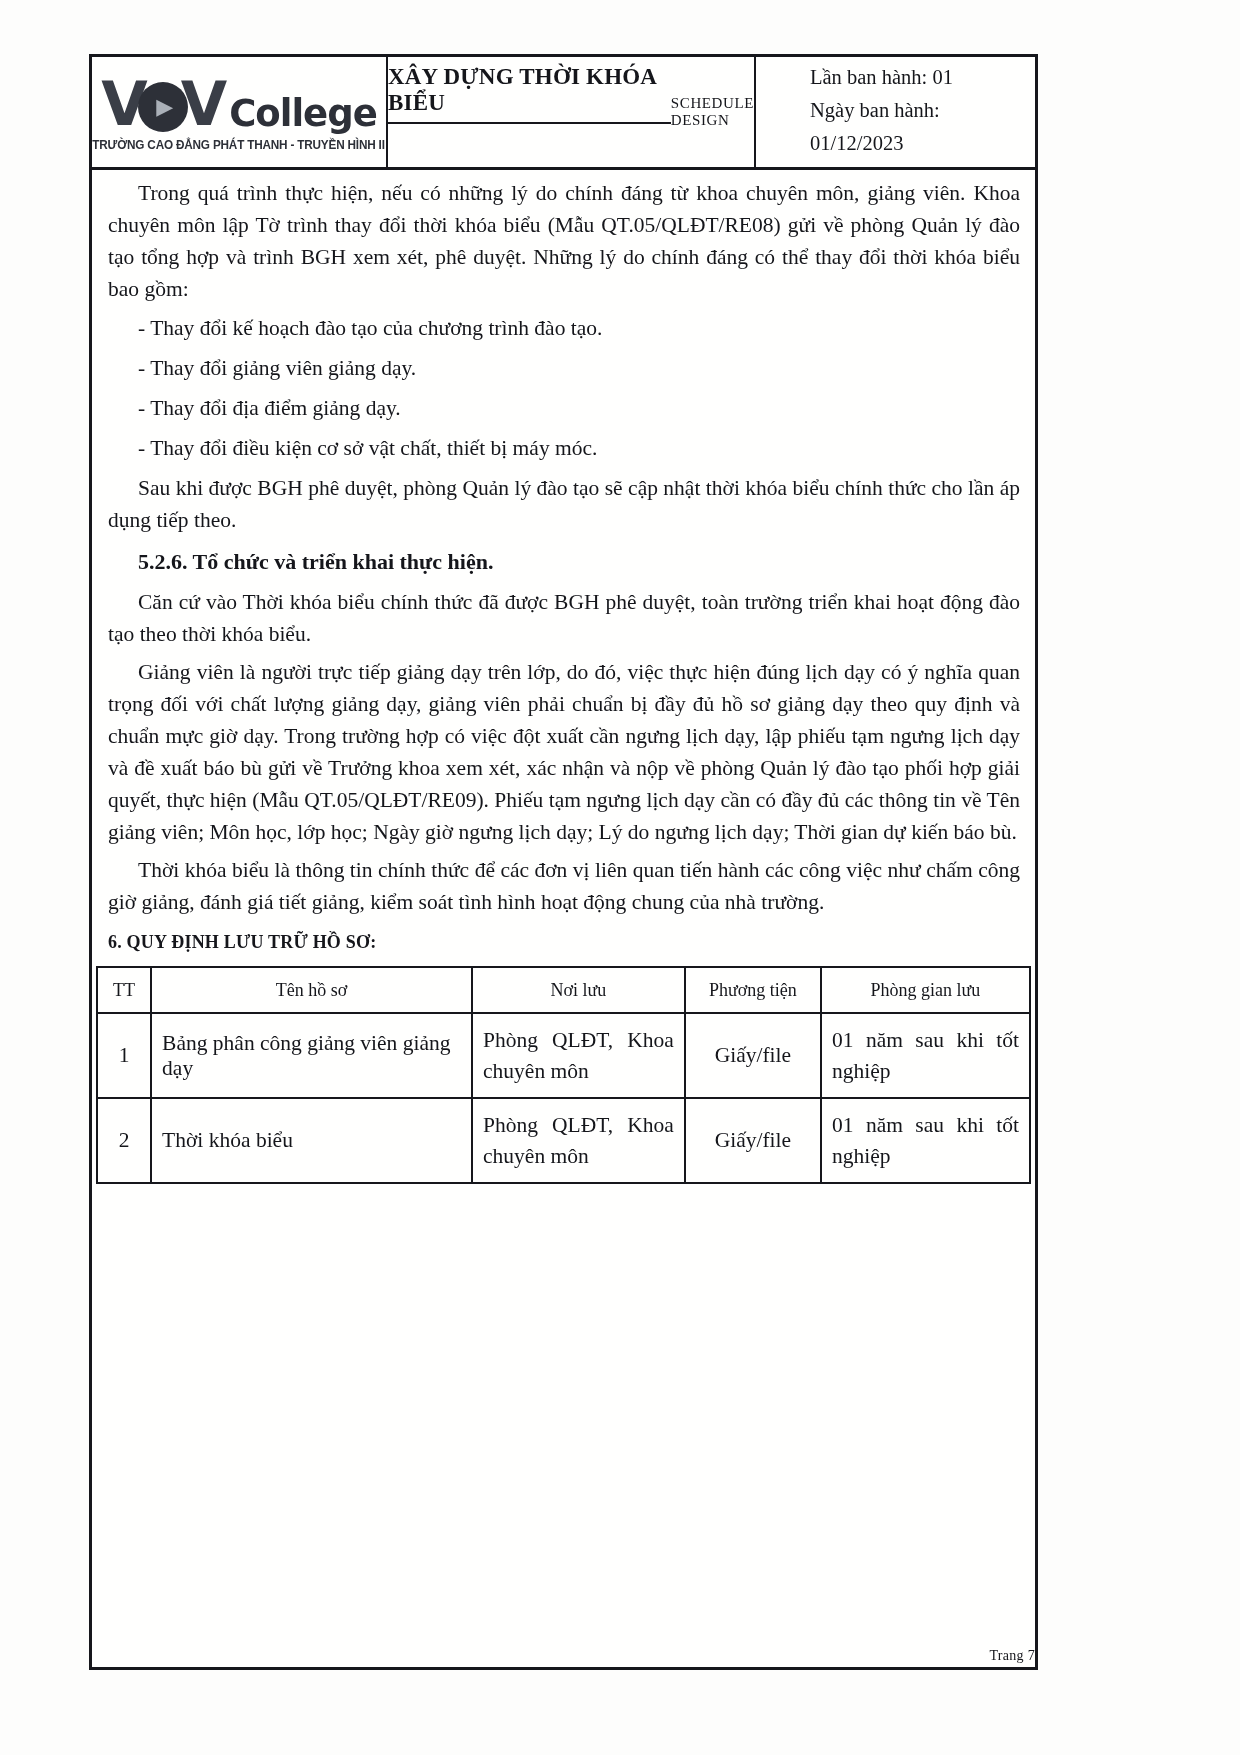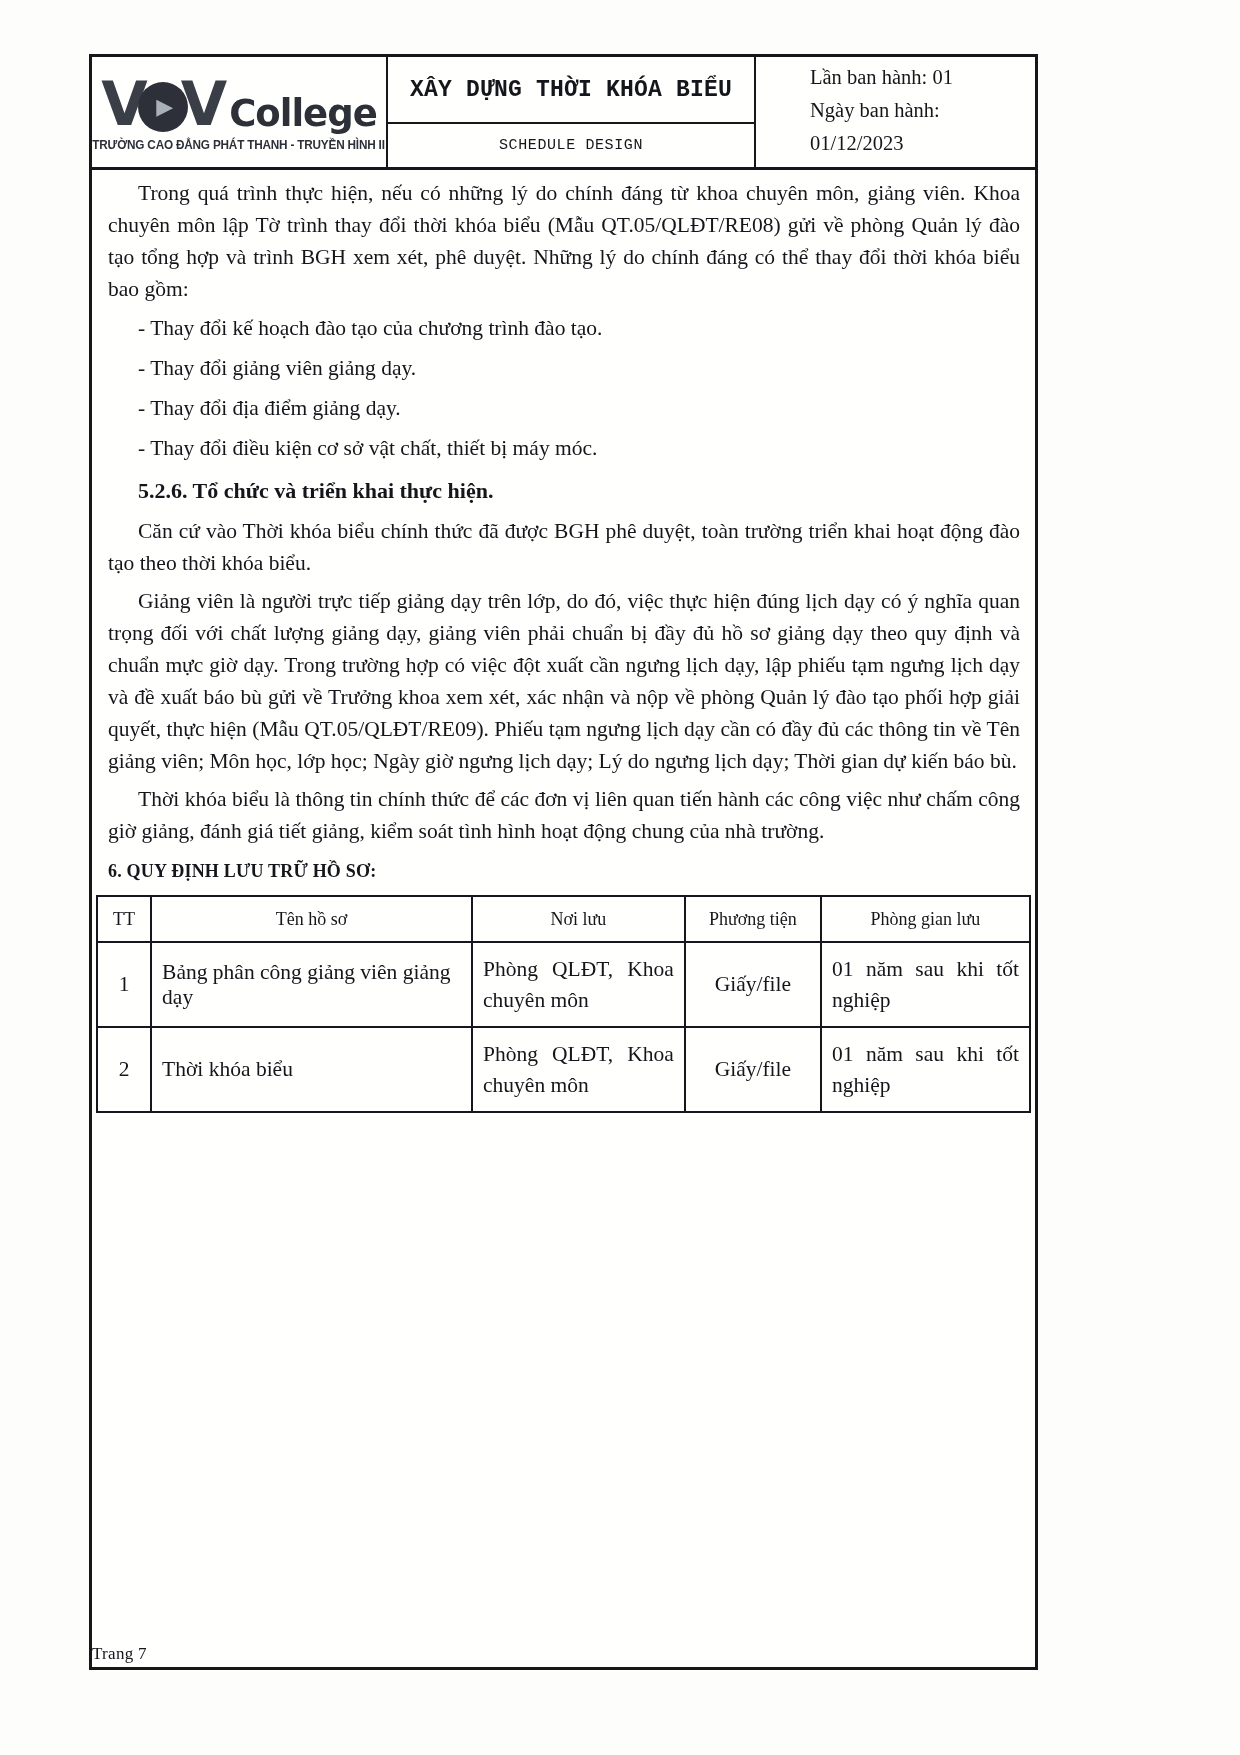--- a/index.html
+++ b/index.html
@@ -36,21 +36,21 @@
     font-size:37px;color:#2d3038;margin-left:5px;align-self:flex-end;
     letter-spacing:-1px;padding-bottom:2px;
   }
   .org{
     margin-top:4px;font-family:"Liberation Sans","DejaVu Sans",sans-serif;
     font-weight:bold;font-size:12.5px;color:#2d3038;white-space:nowrap;
     transform:scaleX(.94);transform-origin:center;letter-spacing:-.2px;
   }
   .hdr-title{
     width:368px;border-right:2px solid #16171c;box-sizing:border-box;
-    display:flex;flex-direction:column;font-family:Liberation Mono, monospace;
+    display:flex;
   }
   .t-vi{
     height:67px;border-bottom:2px solid #16171c;box-sizing:border-box;
     display:flex;align-items:center;justify-content:center;
     font-weight:bold;font-size:23px;letter-spacing:.2px;
   }
   .t-en{
     flex:1;display:flex;align-items:center;justify-content:center;
     font-size:15px;letter-spacing:.6px;
   }
@@ -74,22 +74,22 @@
   table.rec th,table.rec td{
     border:2px solid #16171c;box-sizing:border-box;vertical-align:middle;
   }
   table.rec th{height:46px;font-size:18px;font-weight:normal;text-align:center;}
   table.rec td{height:85px;padding:4px 10px;}
   .c-tt{width:5.8%;} .c-ten{width:34.4%;} .c-noi{width:22.8%;} .c-pt{width:14.6%;} .c-tg{width:22.4%;}
   td.ctr{text-align:center;padding:4px 2px;}
   td.jst{text-align:justify;line-height:31px;}
   
   .footer{
-    position:absolute;left:0;bottom:3px;width:100%;text-align:left;
-    font-size:17px;letter-spacing:.3px;
+    position:absolute;left:0;bottom:3px;width:100%;text-align:right;
+    font-size:14px;letter-spacing:.3px;
   }
 </style>
 </head>
 <body>
 
 <div class="frame">
 
   <div class="hdr">
     <div class="hdr-logo">
       <div class="vov">
@@ -111,20 +111,21 @@
       <div>Ngày ban hành: 01/12/2023</div>
     </div>
   </div>
 
   <div class="bodytext">
     <p class="ind">Trong quá trình thực hiện, nếu có những lý do chính đáng từ khoa chuyên môn, giảng viên. Khoa chuyên môn lập Tờ trình thay đổi thời khóa biểu (Mẫu QT.05/QLĐT/RE08) gửi về phòng Quản lý đào tạo tổng hợp và trình BGH xem xét, phê duyệt. Những lý do chính đáng có thể thay đổi thời khóa biểu bao gồm:</p>
     <p class="li">- Thay đổi kế hoạch đào tạo của chương trình đào tạo.</p>
     <p class="li">- Thay đổi giảng viên giảng dạy.</p>
     <p class="li">- Thay đổi địa điểm giảng dạy.</p>
     <p class="li">- Thay đổi điều kiện cơ sở vật chất, thiết bị máy móc.</p>
+    <p class="ind">Sau khi được BGH phê duyệt, phòng Quản lý đào tạo sẽ cập nhật thời khóa biểu chính thức cho lần áp dụng tiếp theo.</p>
     <p class="h h526">5.2.6. Tổ chức và triển khai thực hiện.</p>
     <p class="ind">Căn cứ vào Thời khóa biểu chính thức đã được BGH phê duyệt, toàn trường triển khai hoạt động đào tạo theo thời khóa biểu.</p>
     <p class="ind">Giảng viên là người trực tiếp giảng dạy trên lớp, do đó, việc thực hiện đúng lịch dạy có ý nghĩa quan trọng đối với chất lượng giảng dạy, giảng viên phải chuẩn bị đầy đủ hồ sơ giảng dạy theo quy định và chuẩn mực giờ dạy. Trong trường hợp có việc đột xuất cần ngưng lịch dạy, lập phiếu tạm ngưng lịch dạy và đề xuất báo bù gửi về Trưởng khoa xem xét, xác nhận và nộp về phòng Quản lý đào tạo phối hợp giải quyết, thực hiện (Mẫu QT.05/QLĐT/RE09). Phiếu tạm ngưng lịch dạy cần có đầy đủ các thông tin về Tên giảng viên; Môn học, lớp học; Ngày giờ ngưng lịch dạy; Lý do ngưng lịch dạy; Thời gian dự kiến báo bù.</p>
     <p class="ind">Thời khóa biểu là thông tin chính thức để các đơn vị liên quan tiến hành các công việc như chấm công giờ giảng, đánh giá tiết giảng, kiểm soát tình hình hoạt động chung của nhà trường.</p>
     <p class="h h6">6. QUY ĐỊNH LƯU TRỮ HỒ SƠ:</p>
   </div>
 
   <table class="rec">
     <colgroup>
       <col class="c-tt">

